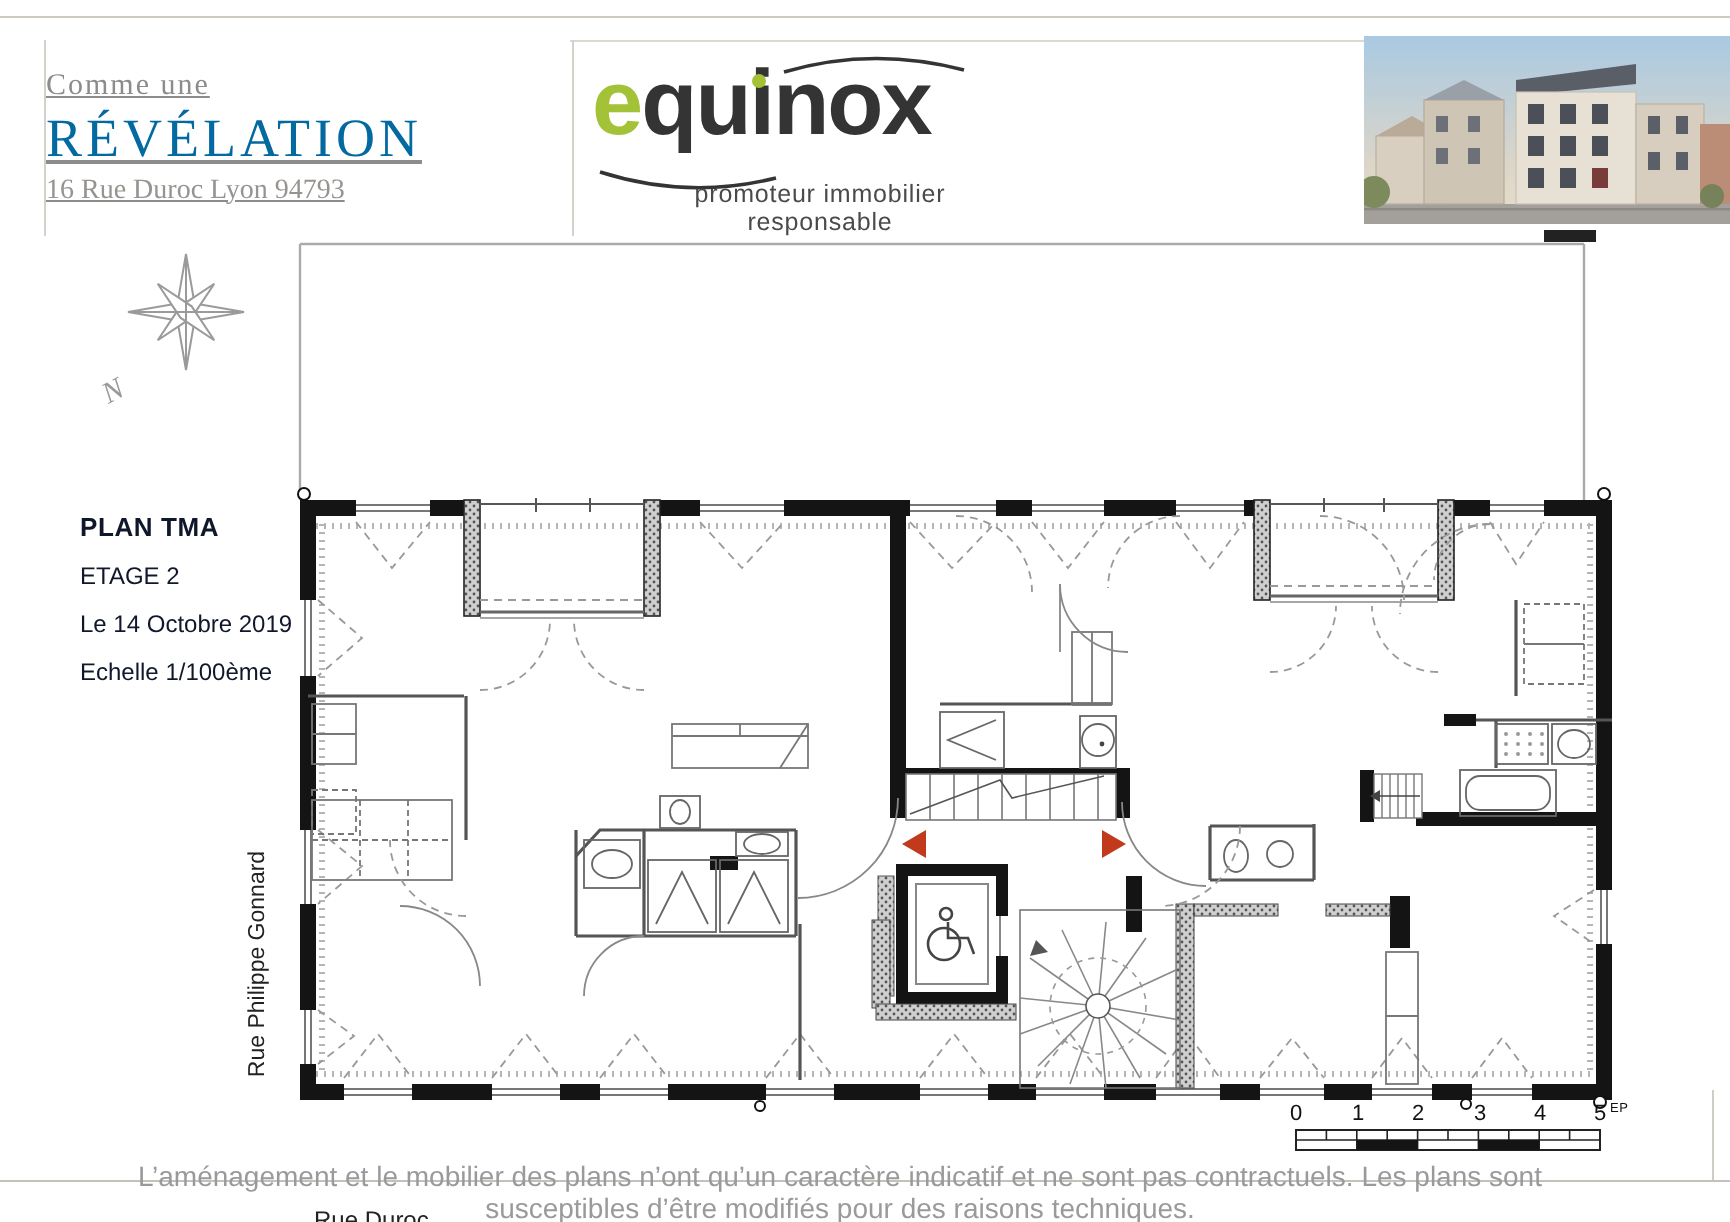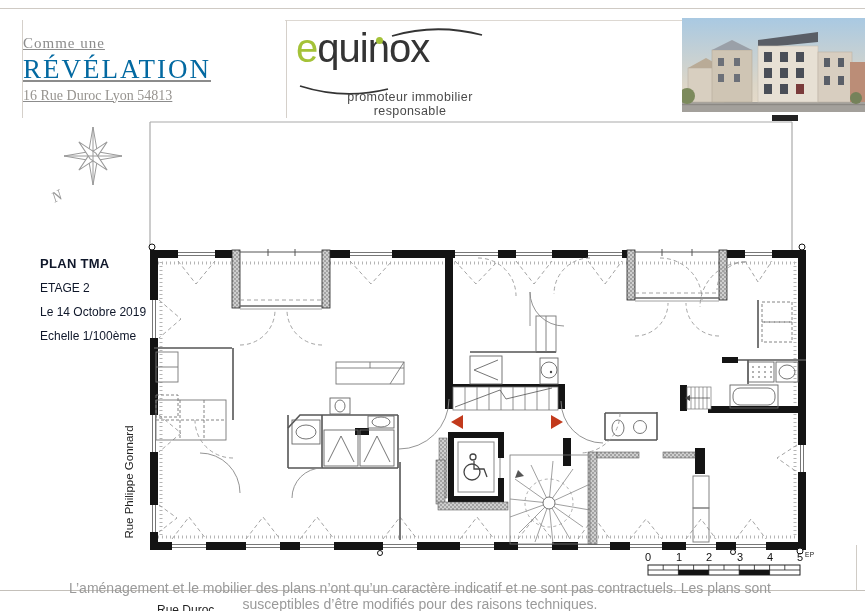--- a/index.html
+++ b/index.html
@@ -9,21 +9,21 @@
   
   .rule{position:absolute;background:#cfcac4;}
   .brand-box{position:absolute;left:22px;top:20px;width:263px;height:98px;
              border-left:1px solid #d5d0ca;border-right:1px solid #d5d0ca;
              display:flex;flex-direction:column;justify-content:center;
              font-family:"Liberation Serif","DejaVu Serif",serif;color:#8c8c8c;text-decoration:underline;}
   .brand-line1{font-size:15px;letter-spacing:1px;}
   .brand-line2{font-size:27px;letter-spacing:2px;margin-top:2px;color:#0369a1;}
   .brand-line3{font-size:14px;margin-top:3px;color:#979490;}
   .logo-wrap{position:absolute;left:296px;top:28px;width:180px;height:80px;}
-  .logo-word{position:absolute;left:0;top:0;font-size:40px;font-weight:normal;letter-spacing:-1px;line-height:1;}
+  .logo-word{position:absolute;left:0;top:0;font-size:46px;font-weight:bold;letter-spacing:-1px;line-height:1;}
   .logo-word .gr{color:#a4c238;}
   .logo-word .dk{color:#343434;}
   .logo-idot{position:absolute;left:80px;top:9px;width:7px;height:7px;border-radius:50%;background:#a4c238;}
   .logo-sub{position:absolute;left:-8px;top:62px;width:196px;text-align:center;
             font-size:12.5px;color:#4a4a4a;letter-spacing:0.4px;padding-left:24px;}
   .logo-arcs{position:absolute;left:-6px;top:-8px;}
   
   .plan-info{position:absolute;left:40px;top:256px;font-size:12px;color:#0f172a;}
   .plan-info .t{font-weight:bold;font-size:13px;letter-spacing:0.3px;}
   .plan-info div{margin-bottom:10px;}
@@ -50,21 +50,21 @@
 <div class="page">
 
   <div class="rule" style="left:0;top:8px;width:865px;height:1px;"></div>
   <div class="rule" style="left:285px;top:20px;width:398px;height:1px;background:#ddd8d2;"></div>
   <div class="rule" style="left:0;top:590px;width:865px;height:1px;background:#c4c0ba;"></div>
   <div class="rule" style="left:856px;top:545px;width:1px;height:45px;background:#d0ccc6;"></div>
 
   <div class="brand-box">
     <div class="brand-line1">Comme une</div>
     <div class="brand-line2">RÉVÉLATION</div>
-    <div class="brand-line3">16 Rue Duroc Lyon 54813</div>
+    <div class="brand-line3">16 Rue Duroc Lyon 94793</div>
   </div>
 
   <div class="logo-wrap">
     <svg class="logo-arcs" width="200" height="96" viewBox="0 0 200 96">
       <path d="M 102 16 Q 146 3 192 15" fill="none" stroke="#343434" stroke-width="1.8"></path>
       <path d="M 10 66 Q 54 80 98 69" fill="none" stroke="#343434" stroke-width="1.8"></path>
     </svg>
     <div class="logo-word"><span class="gr">e</span><span class="dk">qu</span><span class="dk">inox</span></div>
     <div class="logo-idot"></div>
     <div class="logo-sub">promoteur immobilier responsable</div>

